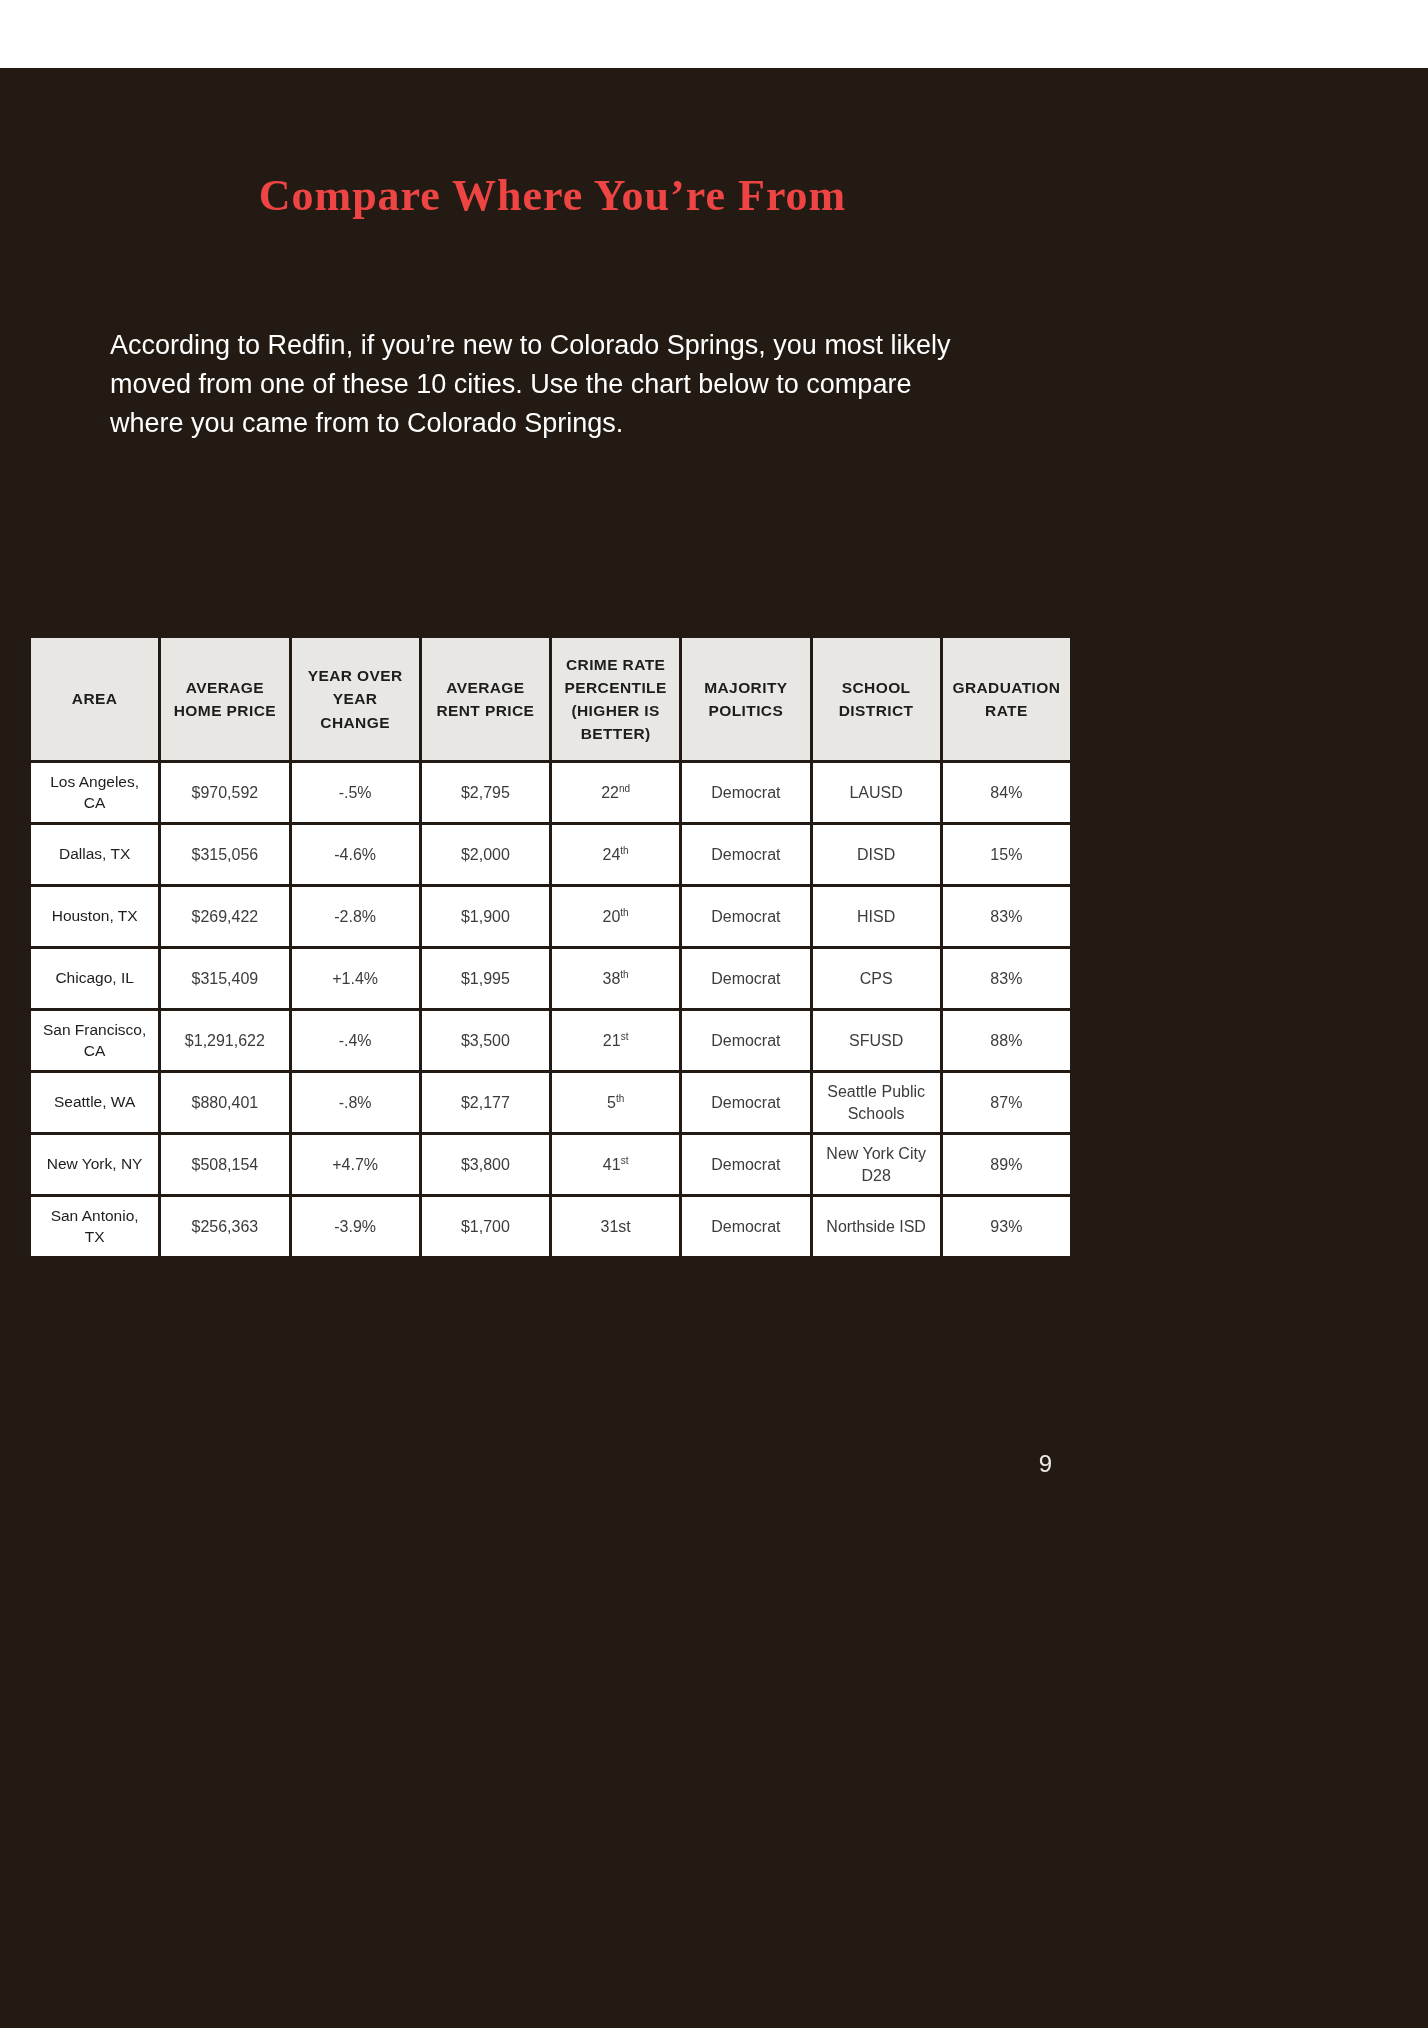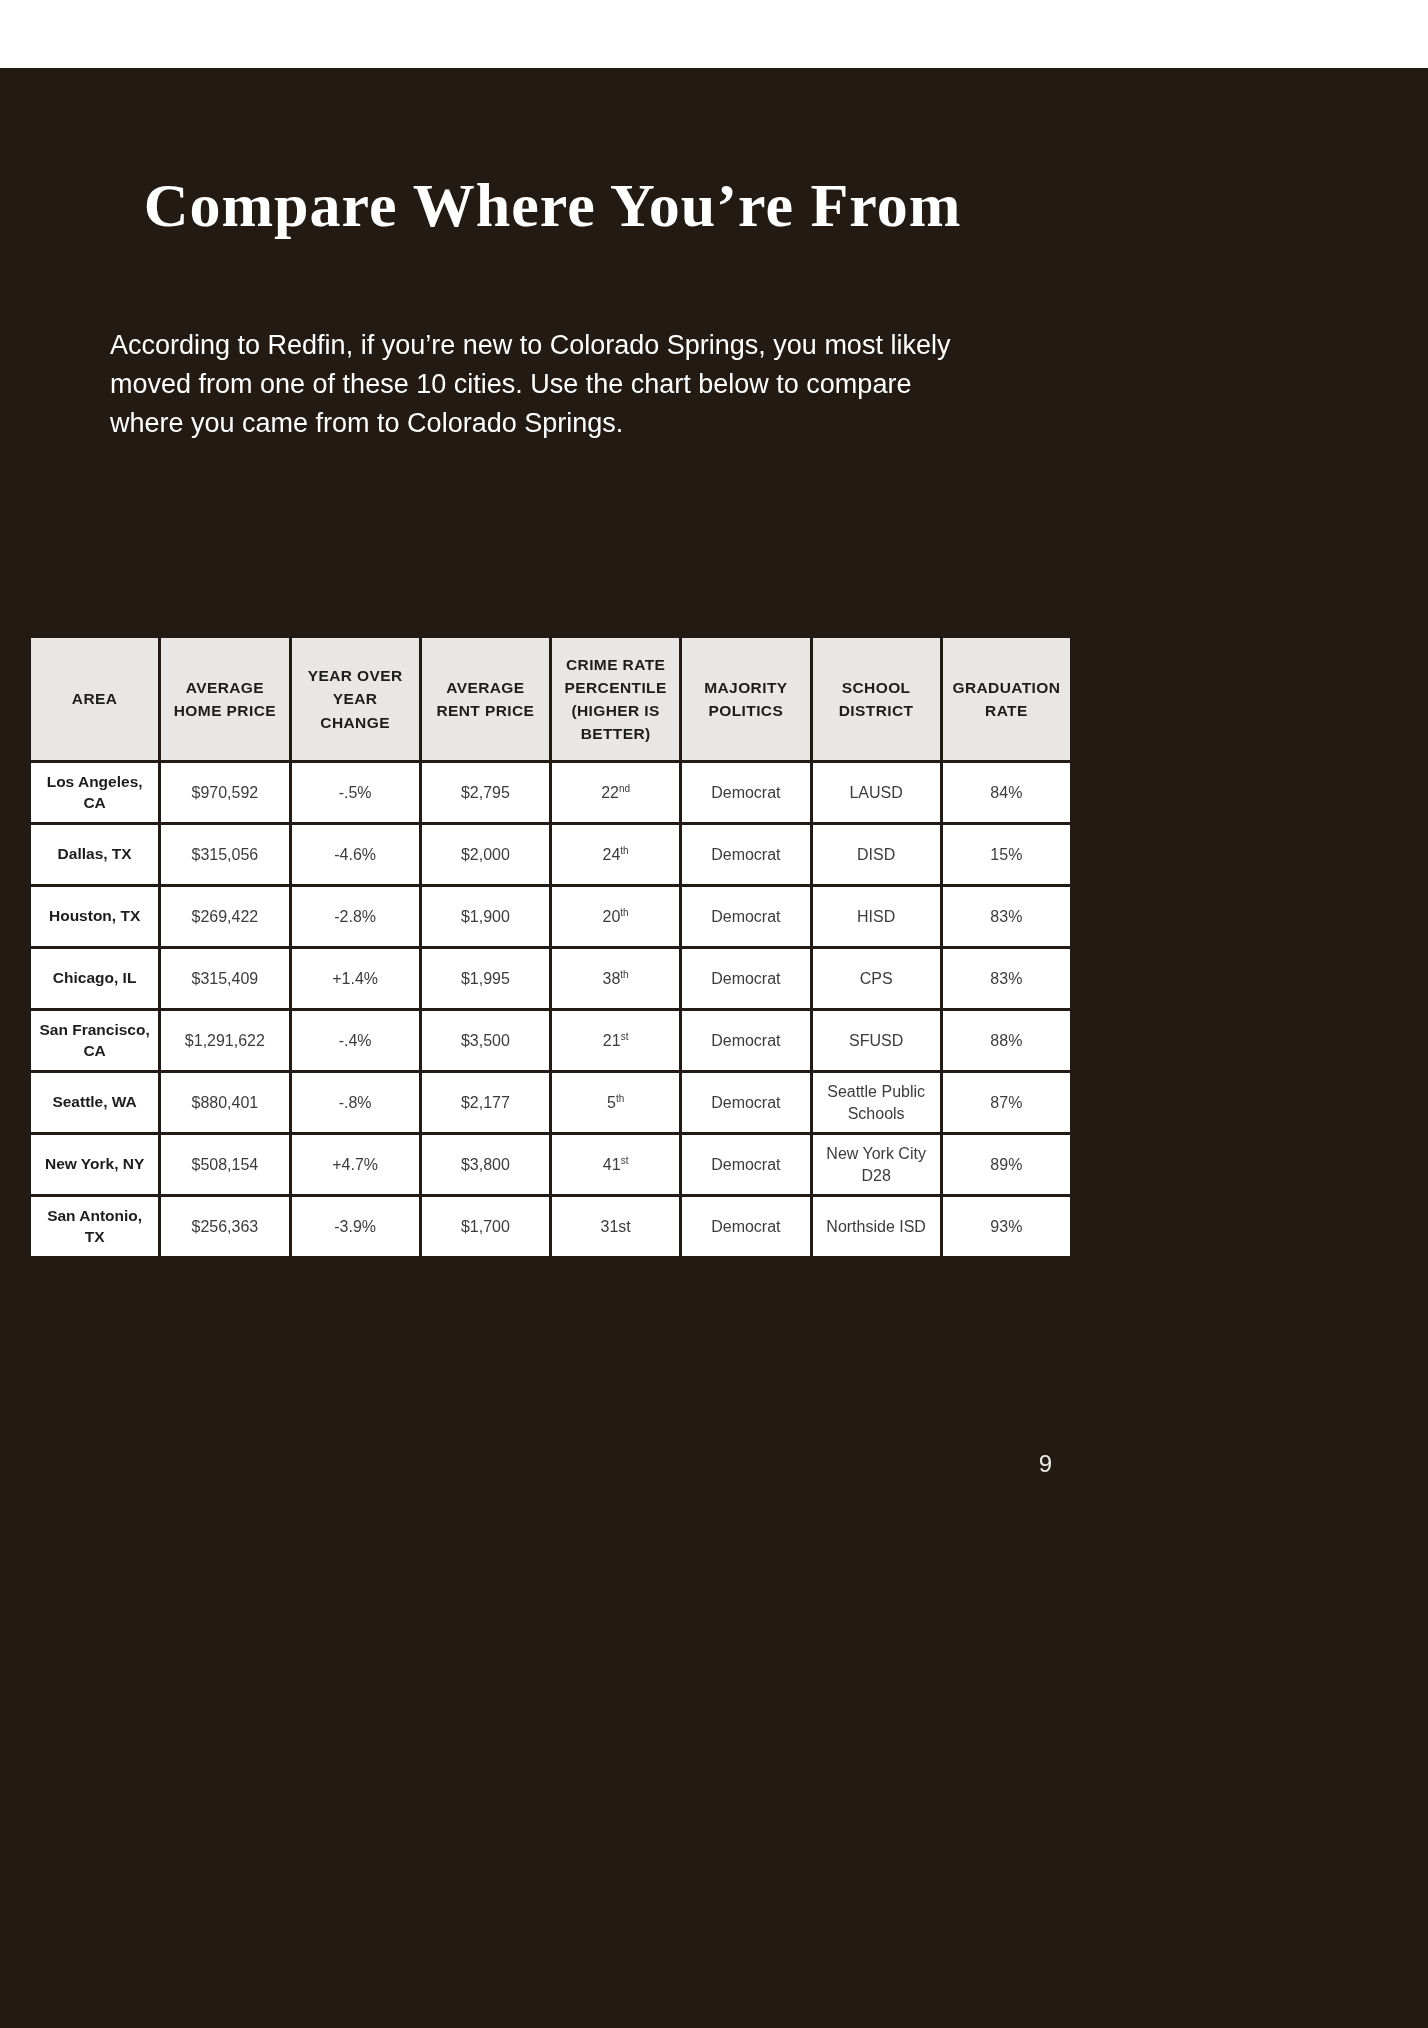--- a/index.html
+++ b/index.html
@@ -16,24 +16,24 @@
     position: absolute;
     top: 0; left: 0;
     width: 100%; height: 68px;
     background: #ffffff;
   }
   .title {
     position: absolute;
     top: 170px; left: 0;
     width: 1105px;
     text-align: center;
-    color: #ffffff;
+    color: #ef4444;
     font-family: "Liberation Serif", serif;
     font-weight: 700;
-    font-size: 62px;
+    font-size: 44px;
     letter-spacing: 1px;
   }
   .intro {
     position: absolute;
     top: 326px; left: 110px;
     width: 880px;
     color: #ffffff;
     font-size: 27px;
     line-height: 39px;
     font-weight: 400;
@@ -63,21 +63,21 @@
   }
   .compare tbody td {
     background: #ffffff;
     color: #3c3c3c;
     font-size: 16px;
     height: 59px;
     padding: 4px 8px;
     line-height: 1.35;
   }
   .compare tbody td.area {
-    font-weight: 700;
+    font-weight: 400;
     color: #1d1d1d;
     font-size: 15.5px;
   }
   .compare sup {
     font-size: 10px;
     vertical-align: super;
     line-height: 0;
   }
   .page-number {
     position: absolute;

